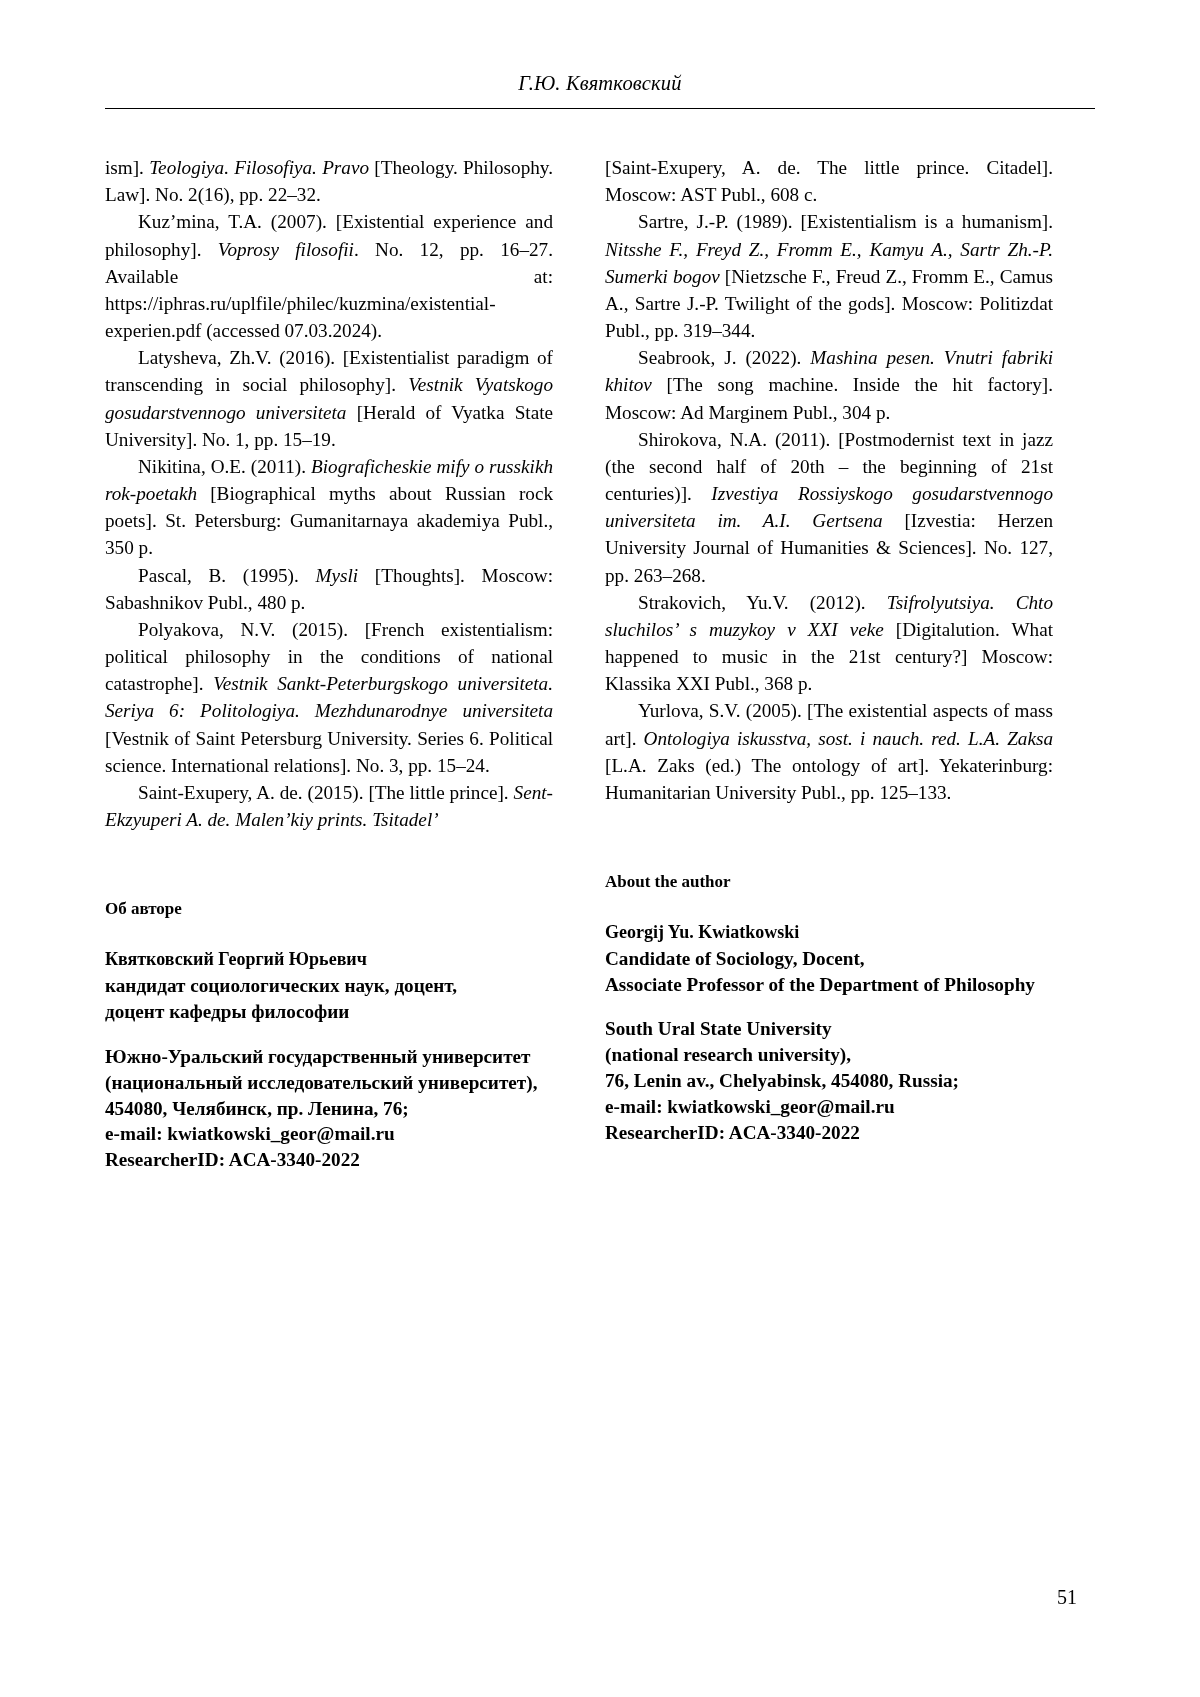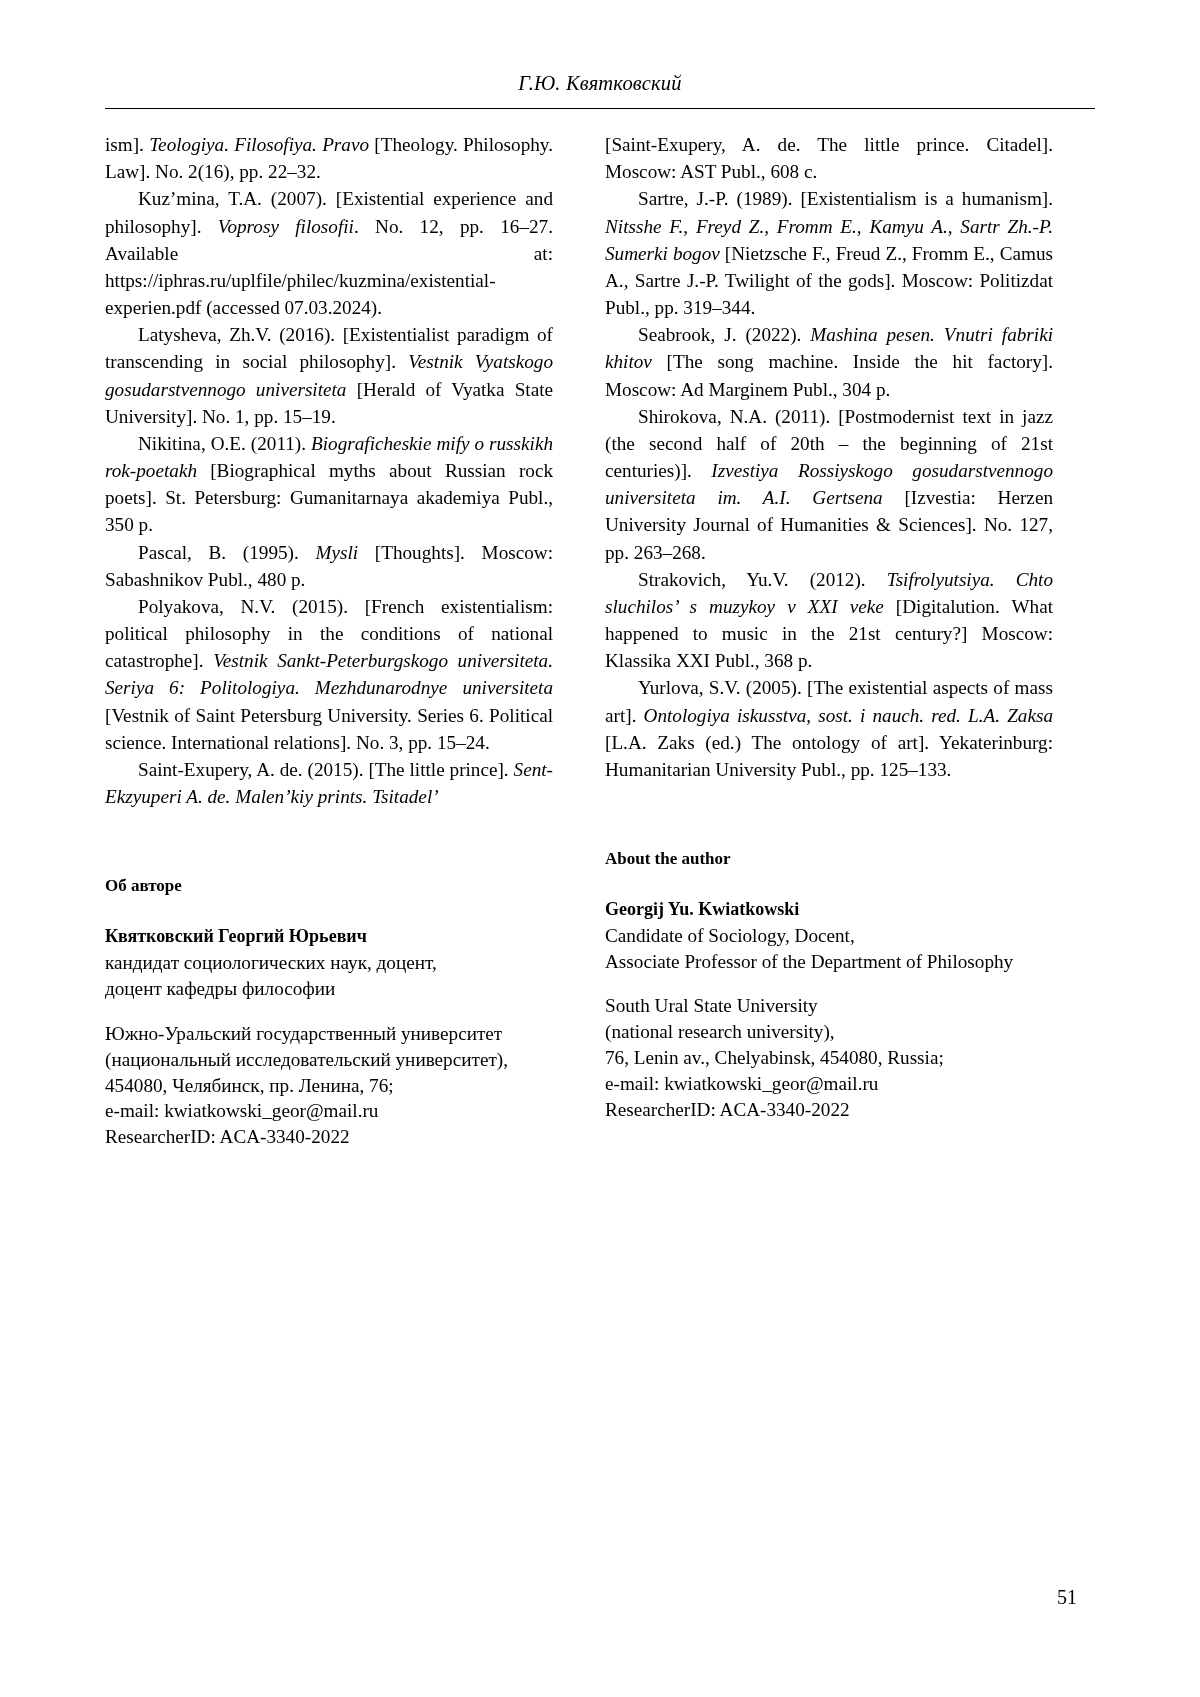--- a/index.html
+++ b/index.html
@@ -37,20 +37,21 @@
     gap: 52px;
     margin-top: 22px;
   }
   .col {
     width: 448px;
     font-size: 19.2px;
     line-height: 1.415;
     text-align: justify;
     text-justify: inter-word;
     hyphens: manual;
+    margin-top: 23px;
   }
   .ref {
     margin: 0;
     text-indent: 33px;
   }
   .ref.cont {
     text-indent: 0;
   }
   i, .it { font-style: italic; }
 
@@ -62,20 +63,21 @@
     font-size: 17px;
     margin-bottom: 26px;
   }
   .author-name {
     font-weight: bold;
     font-size: 18px;
   }
   .author-line {
     font-size: 19.2px;
     line-height: 1.35;
+    font-weight: bold;
   }
   .author-gap {
     height: 19px;
   }
   .page-number {
     position: absolute;
     right: 123px;
     bottom: 88px;
     font-size: 20px;
   }

